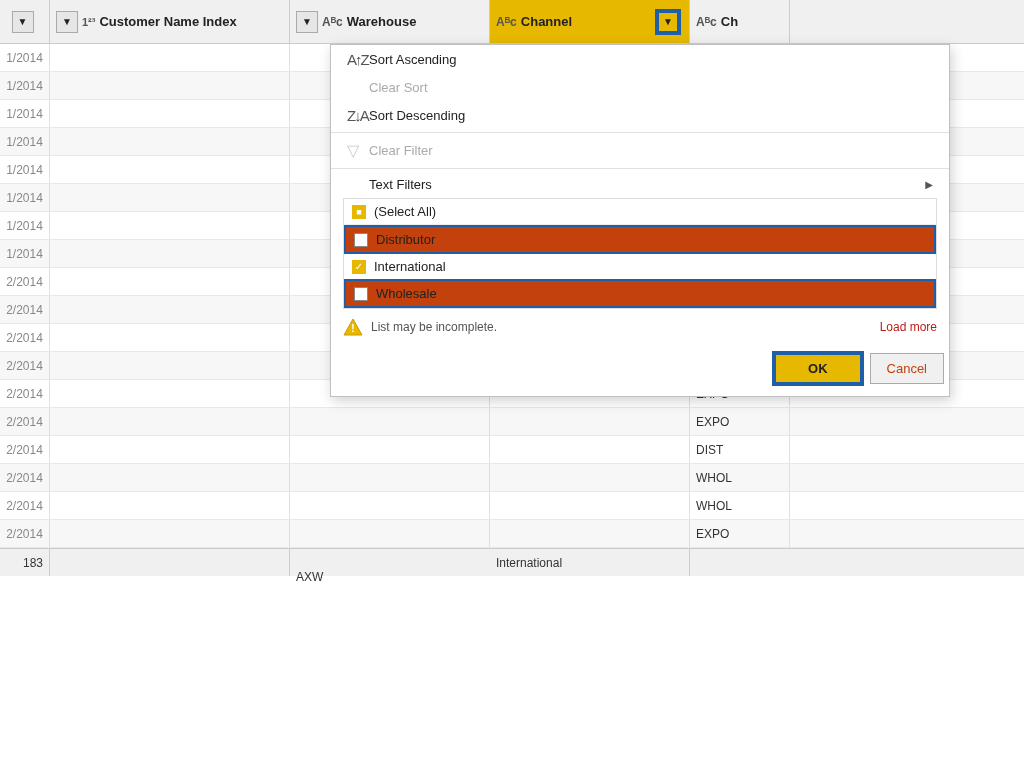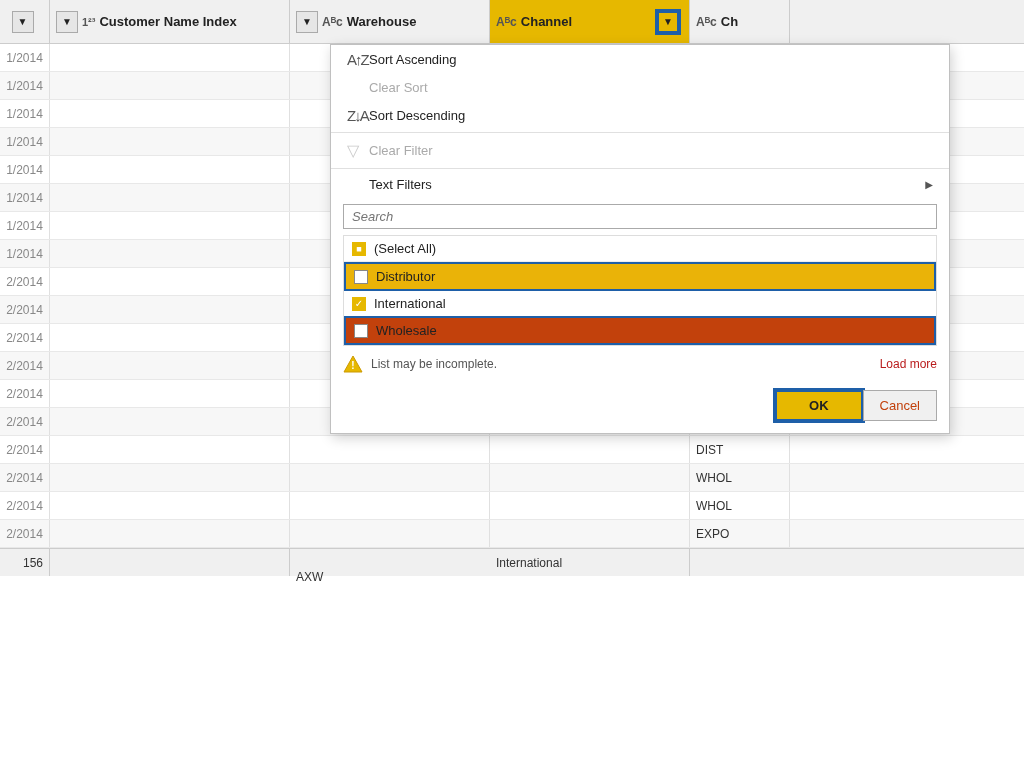--- a/index.html
+++ b/index.html
@@ -190,21 +190,21 @@
       background: #e6b800;
       border-color: #e6b800;
     }
 
     
     .filter-list-item.select-all { border-bottom: 1px solid #eee; }
 
     
     .filter-list-item.highlighted-distributor {
       border: 2px solid #1e5fa8;
-      background: #eab308;
+      background: #c2410c;
     }
     .filter-list-item.highlighted-wholesale {
       border: 2px solid #1e5fa8;
       background: #c2410c;
     }
 
     
     .warning-area {
       display: flex;
       align-items: center;
@@ -222,21 +222,22 @@
       margin-left: auto;
       color: #b91c1c;
       cursor: pointer;
       font-size: 12px;
     }
 
     
     .button-row {
       display: flex;
       justify-content: flex-end;
-      padding: 8px 12px;
+      padding: 8px 5px;
+      gap: 8px;
     }
     .btn-ok {
       background: #e6b800;
       border: 2px solid #1e5fa8;
       outline: 2px solid #1e5fa8;
       color: #222;
       padding: 6px 32px;
       font-size: 13px;
       font-weight: 600;
       cursor: pointer;
@@ -432,21 +433,21 @@
       <div class="grid-cell col-index">2/2014</div>
       <div class="grid-cell col-customer"></div>
       <div class="grid-cell col-warehouse"></div>
       <div class="grid-cell col-channel"></div>
       <div class="grid-cell col-channel-next">EXPO</div>
     </div>
     </div>
 
   <div class="grid-footer-row" id="grid-footer">
     <div class="grid-footer-cell col-index">
-      <span>156</span>
+      <span>183</span>
     </div>
     <div class="grid-footer-cell col-customer"></div>
     <div class="grid-footer-cell col-warehouse">
       <span>AXW</span>
     </div>
     <div class="grid-footer-cell col-channel">
       <span>International</span>
     </div>
   </div>
 
@@ -476,23 +477,20 @@
 
     <div class="menu-separator"></div>
 
 
     <div class="menu-item">
       <span class="menu-icon"></span>
       <span>Text Filters</span>
       <span class="arrow">▶</span>
     </div>
 
-    <div class="filter-search-box">
-      <input type="text" style="font-style: italic; color: rgb(136, 136, 136);" placeholder="Search">
-    </div>
 
     <div class="filter-list">
 
       <div class="filter-list-item select-all">
         <div class="filter-checkbox partial">
           <span style="font-size:9px; color:#fff;">■</span>
         </div>
         <span>(Select All)</span>
       </div>
 

